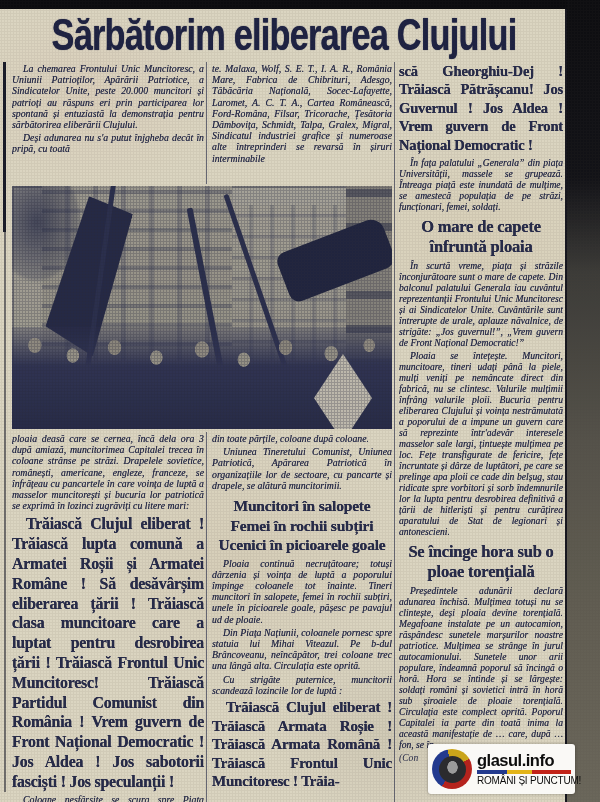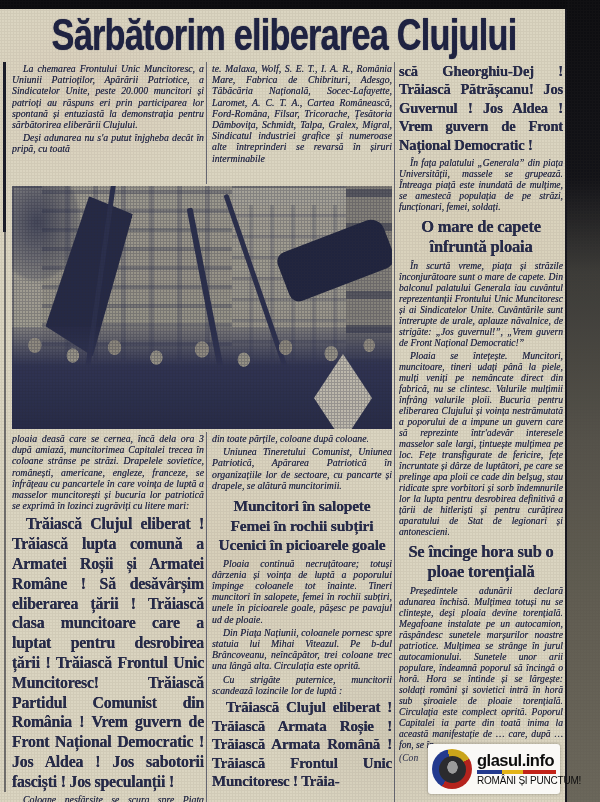--- a/index.html
+++ b/index.html
@@ -100,21 +100,21 @@
     transform:rotate(-21deg);border-radius:10px 14px 12px 10px;}
   .ph-diamond{position:absolute;left:302px;top:168px;width:58px;height:88px;background:#cdc7b4;
     clip-path:polygon(50% 0,100% 50%,50% 100%,0 50%);
     filter:drop-shadow(0 0 2px rgba(30,32,55,.8));}
   .ph-tint{position:absolute;inset:0;background:rgba(52,58,105,.10);}
   .ph-grain{position:absolute;inset:0;
     background-image:radial-gradient(rgba(28,31,58,.20) 1px, transparent 1.35px);
     background-size:3px 3px;}
 
   
-  .watermark{position:absolute;left:428px;top:744px;width:132px;height:50px;z-index:10;
+  .watermark{position:absolute;left:428px;top:744px;width:147px;height:50px;z-index:10;
     background:#faf9f6;border-radius:3px;display:flex;align-items:center;gap:5px;
     padding:4px 4px;box-sizing:border-box;box-shadow:0 0 3px rgba(0,0,0,.35);}
   .wm-circle{width:40px;height:40px;border-radius:50%;flex:none;
     background:conic-gradient(from 210deg,#233a8e 0 38%,#caa41a 38% 58%,#b5231d 58% 100%);
     display:flex;align-items:center;justify-content:center;}
   .wm-inner{width:27px;height:27px;border-radius:50%;
     background:radial-gradient(9px 11px at 50% 42%, #9b9b9b 0 55%, #2b2b2e 60%);}
   .wm-right{display:flex;flex-direction:column;justify-content:center;min-width:0;}
   .wm-site{font-family:"Liberation Sans","DejaVu Sans",sans-serif;font-weight:bold;
     font-size:16.5px;line-height:17px;color:#0d0d0d;letter-spacing:-.5px;}

